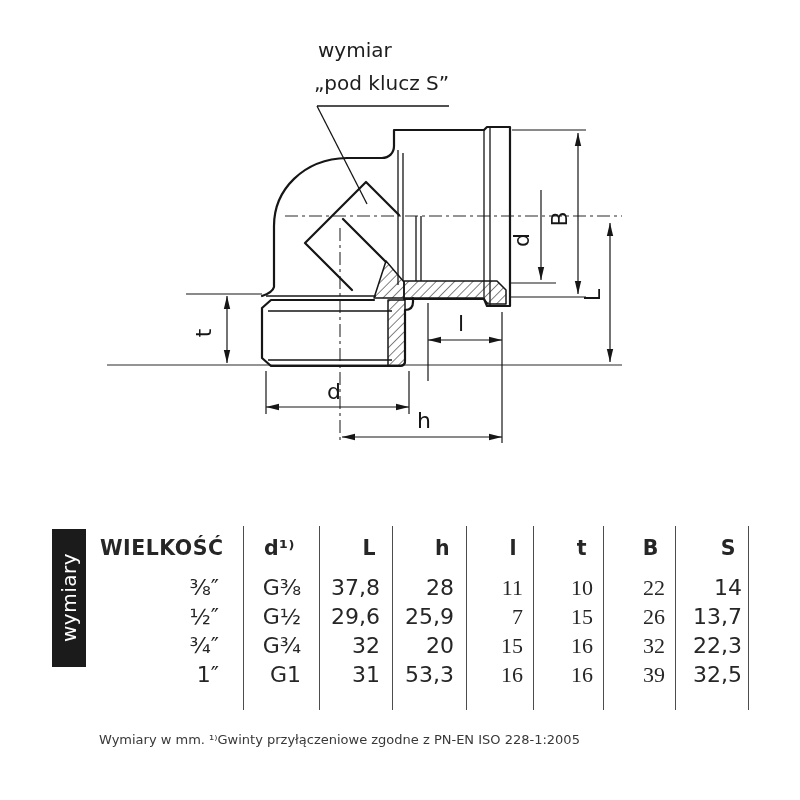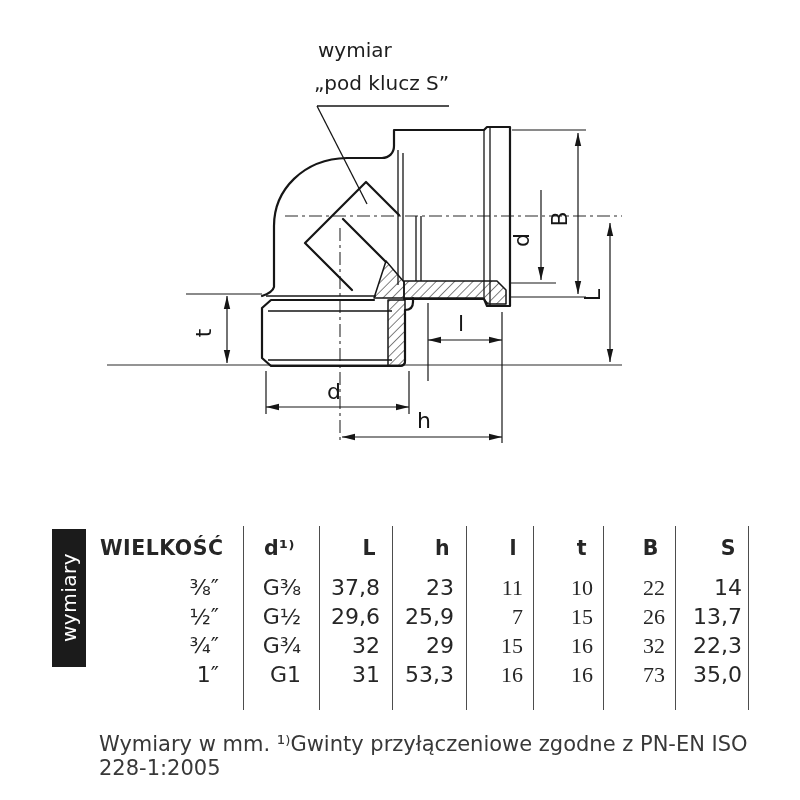--- a/index.html
+++ b/index.html
@@ -23,21 +23,21 @@
   .grid{position:absolute;left:92px;top:526px;width:657px;height:184px;display:grid;
         grid-template-columns:151px 76px 73px 74px 67px 70px 72px 73px;
         grid-template-rows:47px 29px 29px 29px 29px;color:#262626;}
   .vsep{position:absolute;top:0;width:1px;height:184px;background:#4d4d4d;}
   .th{font-weight:bold;font-size:20.5px;line-height:44px;letter-spacing:.5px;}
   .td{font-size:22px;line-height:29px;}
   .al{text-align:left;padding-left:8px;}
   .ar{text-align:right;}
   .p6{padding-right:6px;}.p10{padding-right:10px;font-family:Liberation Serif, serif;}.p12{padding-right:12px;}
   .p16{padding-right:16px;}.p18{padding-right:18px;}.p24{padding-right:24px;}
-  .footer{position:absolute;left:99px;top:732px;font-size:21px;color:#383838;}
+  .footer{position:absolute;left:99px;top:732px;font-size:13px;color:#383838;}
 </style>
 </head>
 <body>
 
 <svg id="drawing" width="800" height="520" viewBox="0 0 800 520">
   <defs>
     <marker id="arr" viewBox="0 0 14 8" refX="13.5" refY="4" markerWidth="14" markerHeight="8" markerUnits="userSpaceOnUse" orient="auto-start-reverse">
       <path d="M0.5,0.8 L13.5,4 L0.5,7.2 z" fill="#161616"></path>
     </marker>
     <pattern id="hat" width="6.5" height="6.5" patternUnits="userSpaceOnUse" patternTransform="rotate(45)">
@@ -138,47 +138,47 @@
   <div class="th ar p16">L</div>
   <div class="th ar p16">h</div>
   <div class="th ar p16">l</div>
   <div class="th ar p16">t</div>
   <div class="th ar p16">B</div>
   <div class="th ar p12">S</div>
 
   <div class="td ar p24">⅜″</div>
   <div class="td ar p18">G⅜</div>
   <div class="td ar p12">37,8</div>
-  <div class="td ar p12">23</div>
+  <div class="td ar p12">28</div>
   <div class="td ar p10">11</div>
   <div class="td ar p10">10</div>
   <div class="td ar p10">22</div>
   <div class="td ar p6">14</div>
 
   <div class="td ar p24">½″</div>
   <div class="td ar p18">G½</div>
   <div class="td ar p12">29,6</div>
   <div class="td ar p12">25,9</div>
   <div class="td ar p10">7</div>
   <div class="td ar p10">15</div>
   <div class="td ar p10">26</div>
   <div class="td ar p6">13,7</div>
 
   <div class="td ar p24">¾″</div>
   <div class="td ar p18">G¾</div>
   <div class="td ar p12">32</div>
-  <div class="td ar p12">29</div>
+  <div class="td ar p12">20</div>
   <div class="td ar p10">15</div>
   <div class="td ar p10">16</div>
   <div class="td ar p10">32</div>
   <div class="td ar p6">22,3</div>
 
   <div class="td ar p24">1″</div>
   <div class="td ar p18">G1</div>
   <div class="td ar p12">31</div>
   <div class="td ar p12">53,3</div>
   <div class="td ar p10">16</div>
   <div class="td ar p10">16</div>
-  <div class="td ar p10">73</div>
-  <div class="td ar p6">35,0</div>
+  <div class="td ar p10">39</div>
+  <div class="td ar p6">32,5</div>
 </div>
 
 <div class="footer">Wymiary w mm. ¹⁾Gwinty przyłączeniowe zgodne z PN-EN ISO 228-1:2005</div>
 
 </body></html>

